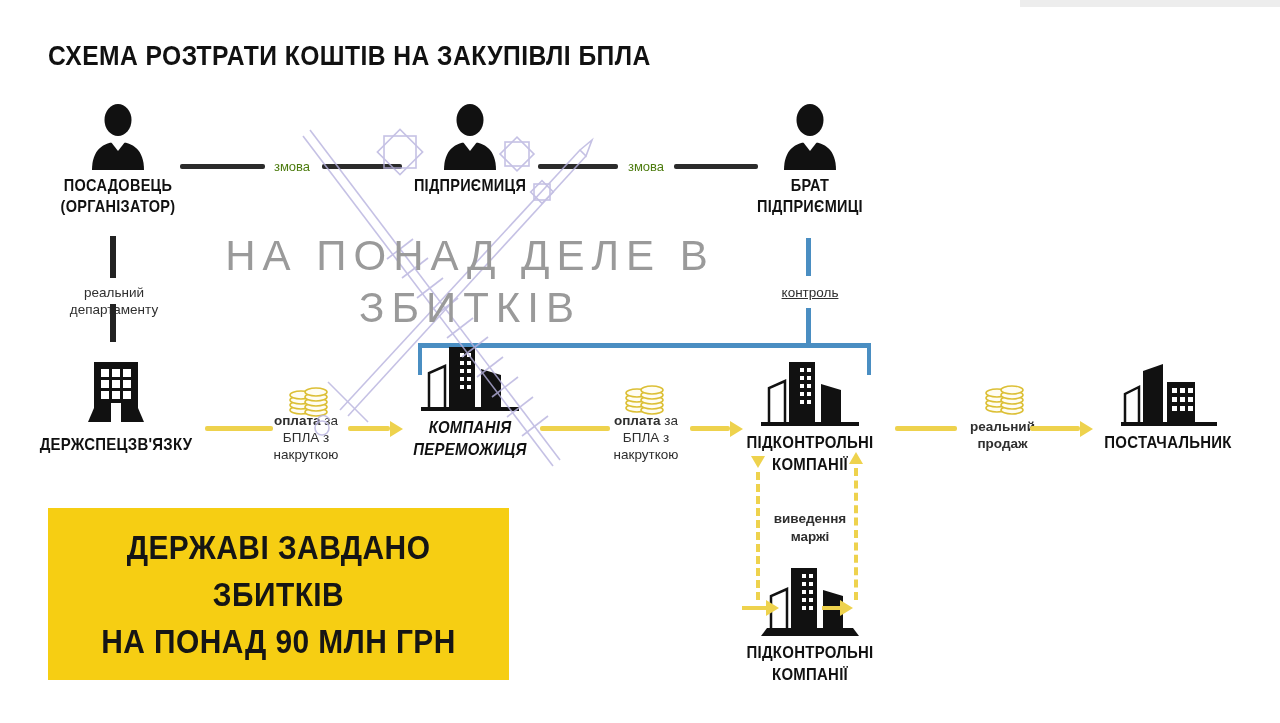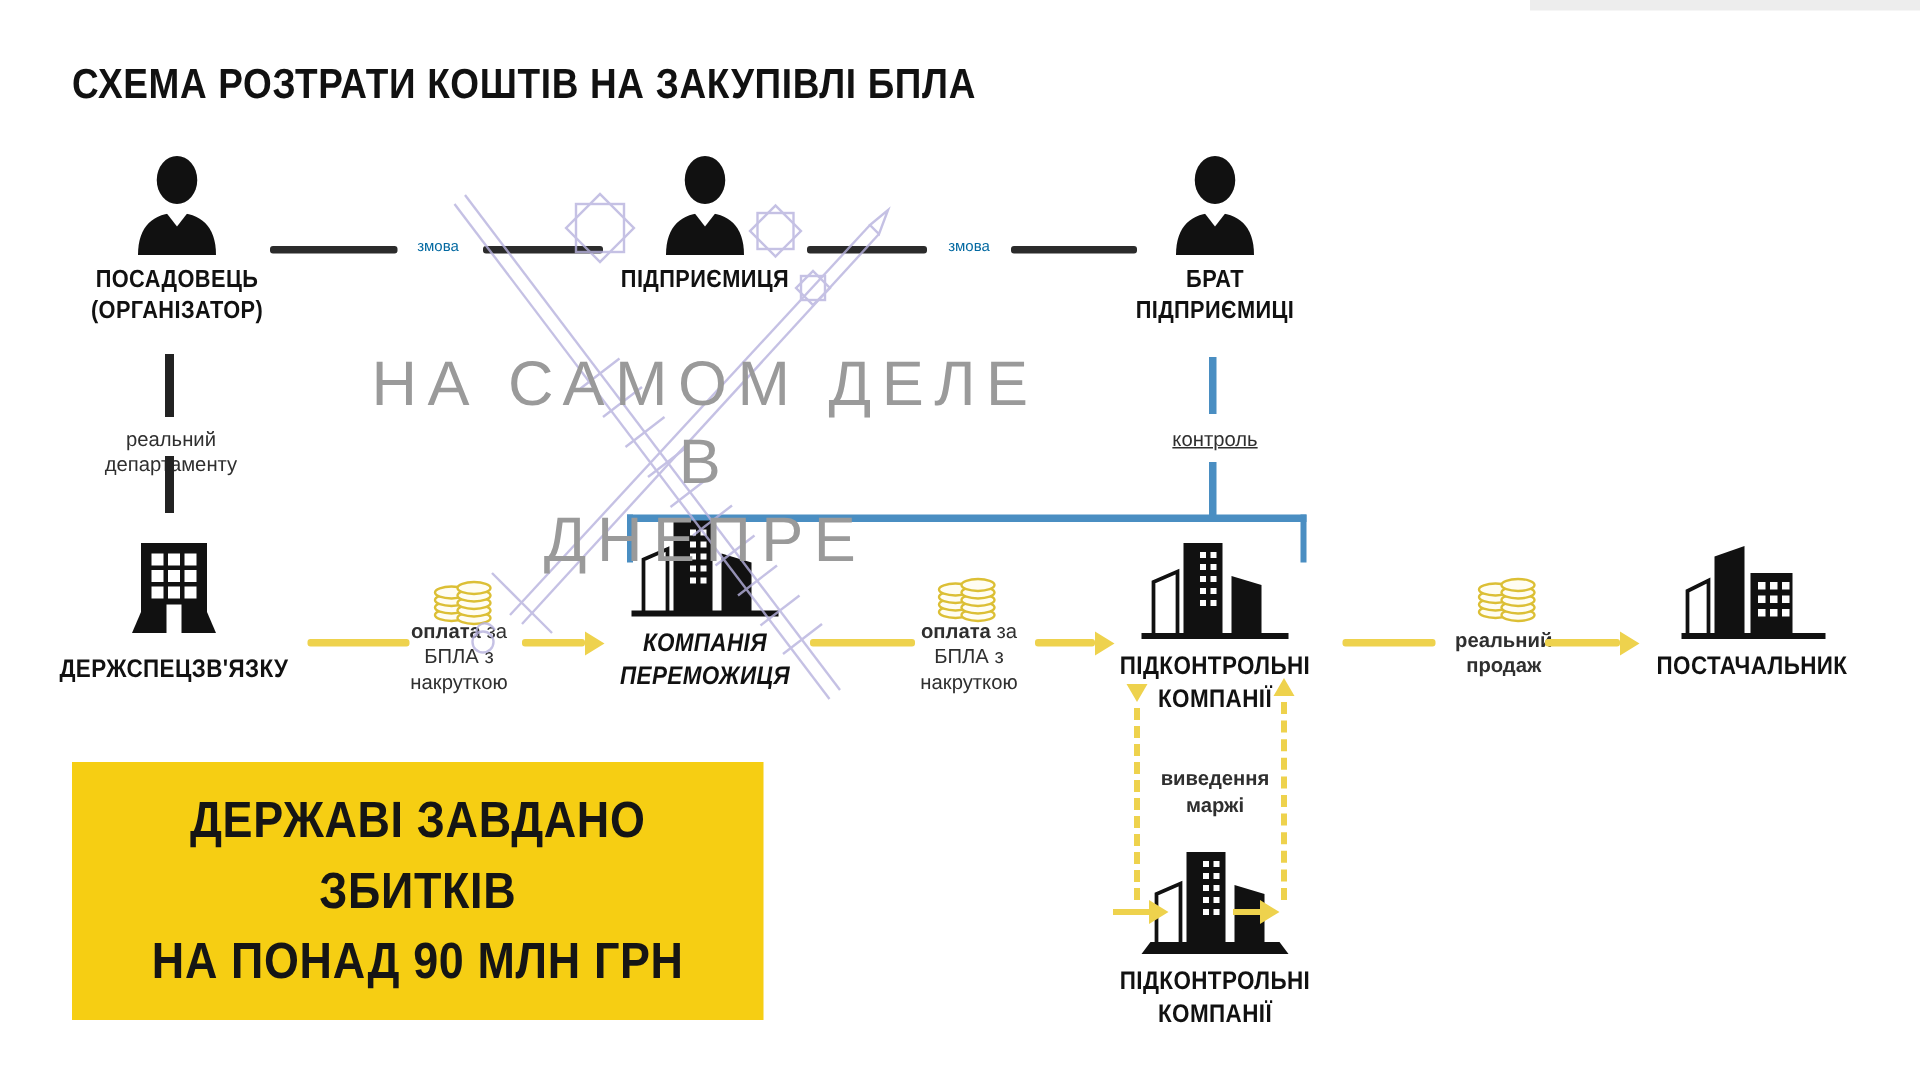--- a/index.html
+++ b/index.html
@@ -4,21 +4,21 @@
 <style>
   html,body{margin:0;padding:0;background:#fff;}
   #canvas{position:relative;width:1280px;height:723px;background:#fff;overflow:hidden;
           font-family:"Liberation Sans",sans-serif;color:#111;}
   .abs{position:absolute;}
   .cond{transform:scaleX(.88);transform-origin:center top;}
   .cond-left{transform:scaleX(.88);transform-origin:left top;}
   .title{font-size:28px;font-weight:800;letter-spacing:.5px;white-space:nowrap;}
   .entity-label{font-size:17px;font-weight:700;text-align:center;line-height:22px;letter-spacing:.3px;}
   .person-label{font-size:16.5px;font-weight:700;text-align:center;line-height:21px;letter-spacing:.3px;}
-  .tiny{font-size:10px;color:#0369a1;text-align:center;}
+  .tiny{font-size:13px;color:#4d7c0f;text-align:center;}
   .mid{font-size:13.5px;color:#2f2f2f;text-align:center;line-height:17px;}
   .mid b{font-weight:700;}
   .lineH{position:absolute;height:5px;background:#2b2b2b;border-radius:2px;}
   .lineVblack{position:absolute;width:6px;background:#222;}
   .lineVblue{position:absolute;width:5px;background:#4a8ec2;}
   .bracket{position:absolute;border-top:5px solid #4a8ec2;border-left:4px solid #4a8ec2;border-right:4px solid #4a8ec2;}
   .yshaft{position:absolute;height:5px;background:#eed24d;border-radius:2px;}
   .tri-right{position:absolute;width:0;height:0;border-top:8px solid transparent;border-bottom:8px solid transparent;border-left:13px solid #eed24d;}
   .tri-down{position:absolute;width:0;height:0;border-left:7px solid transparent;border-right:7px solid transparent;border-top:12px solid #eed24d;}
   .tri-up{position:absolute;width:0;height:0;border-left:7px solid transparent;border-right:7px solid transparent;border-bottom:12px solid #eed24d;}
@@ -295,22 +295,22 @@
   </div>
 
   <div class="callout">
     <div class="callout-text cond">
       <div>ДЕРЖАВІ ЗАВДАНО ЗБИТКІВ</div>
       <div>НА ПОНАД 90 МЛН ГРН</div>
     </div>
   </div>
 
   <div class="wm-text">
-    <div>НА САМОМ ДЕЛЕ В</div>
-    <div>ДНЕПРЕ</div>
+    <div>НА ПОНАД ДЕЛЕ В</div>
+    <div>ЗБИТКІВ</div>
   </div>
   <svg class="wm-svg" style="left:270px;top:110px;" width="380" height="380" viewBox="0 0 380 380">
     <g stroke="#b7b2de" stroke-width="1.6" fill="none">
 
       <line x1="70" y1="300" x2="310" y2="40"></line>
       <line x1="78" y1="306" x2="316" y2="46"></line>
       <path d="M310,40 L322,30 L316,46 Z"></path>
       <line x1="58" y1="272" x2="98" y2="312"></line>
       <circle cx="52" cy="318" r="7"></circle>
       <path d="M60,310 C54,302 46,306 48,314"></path>

